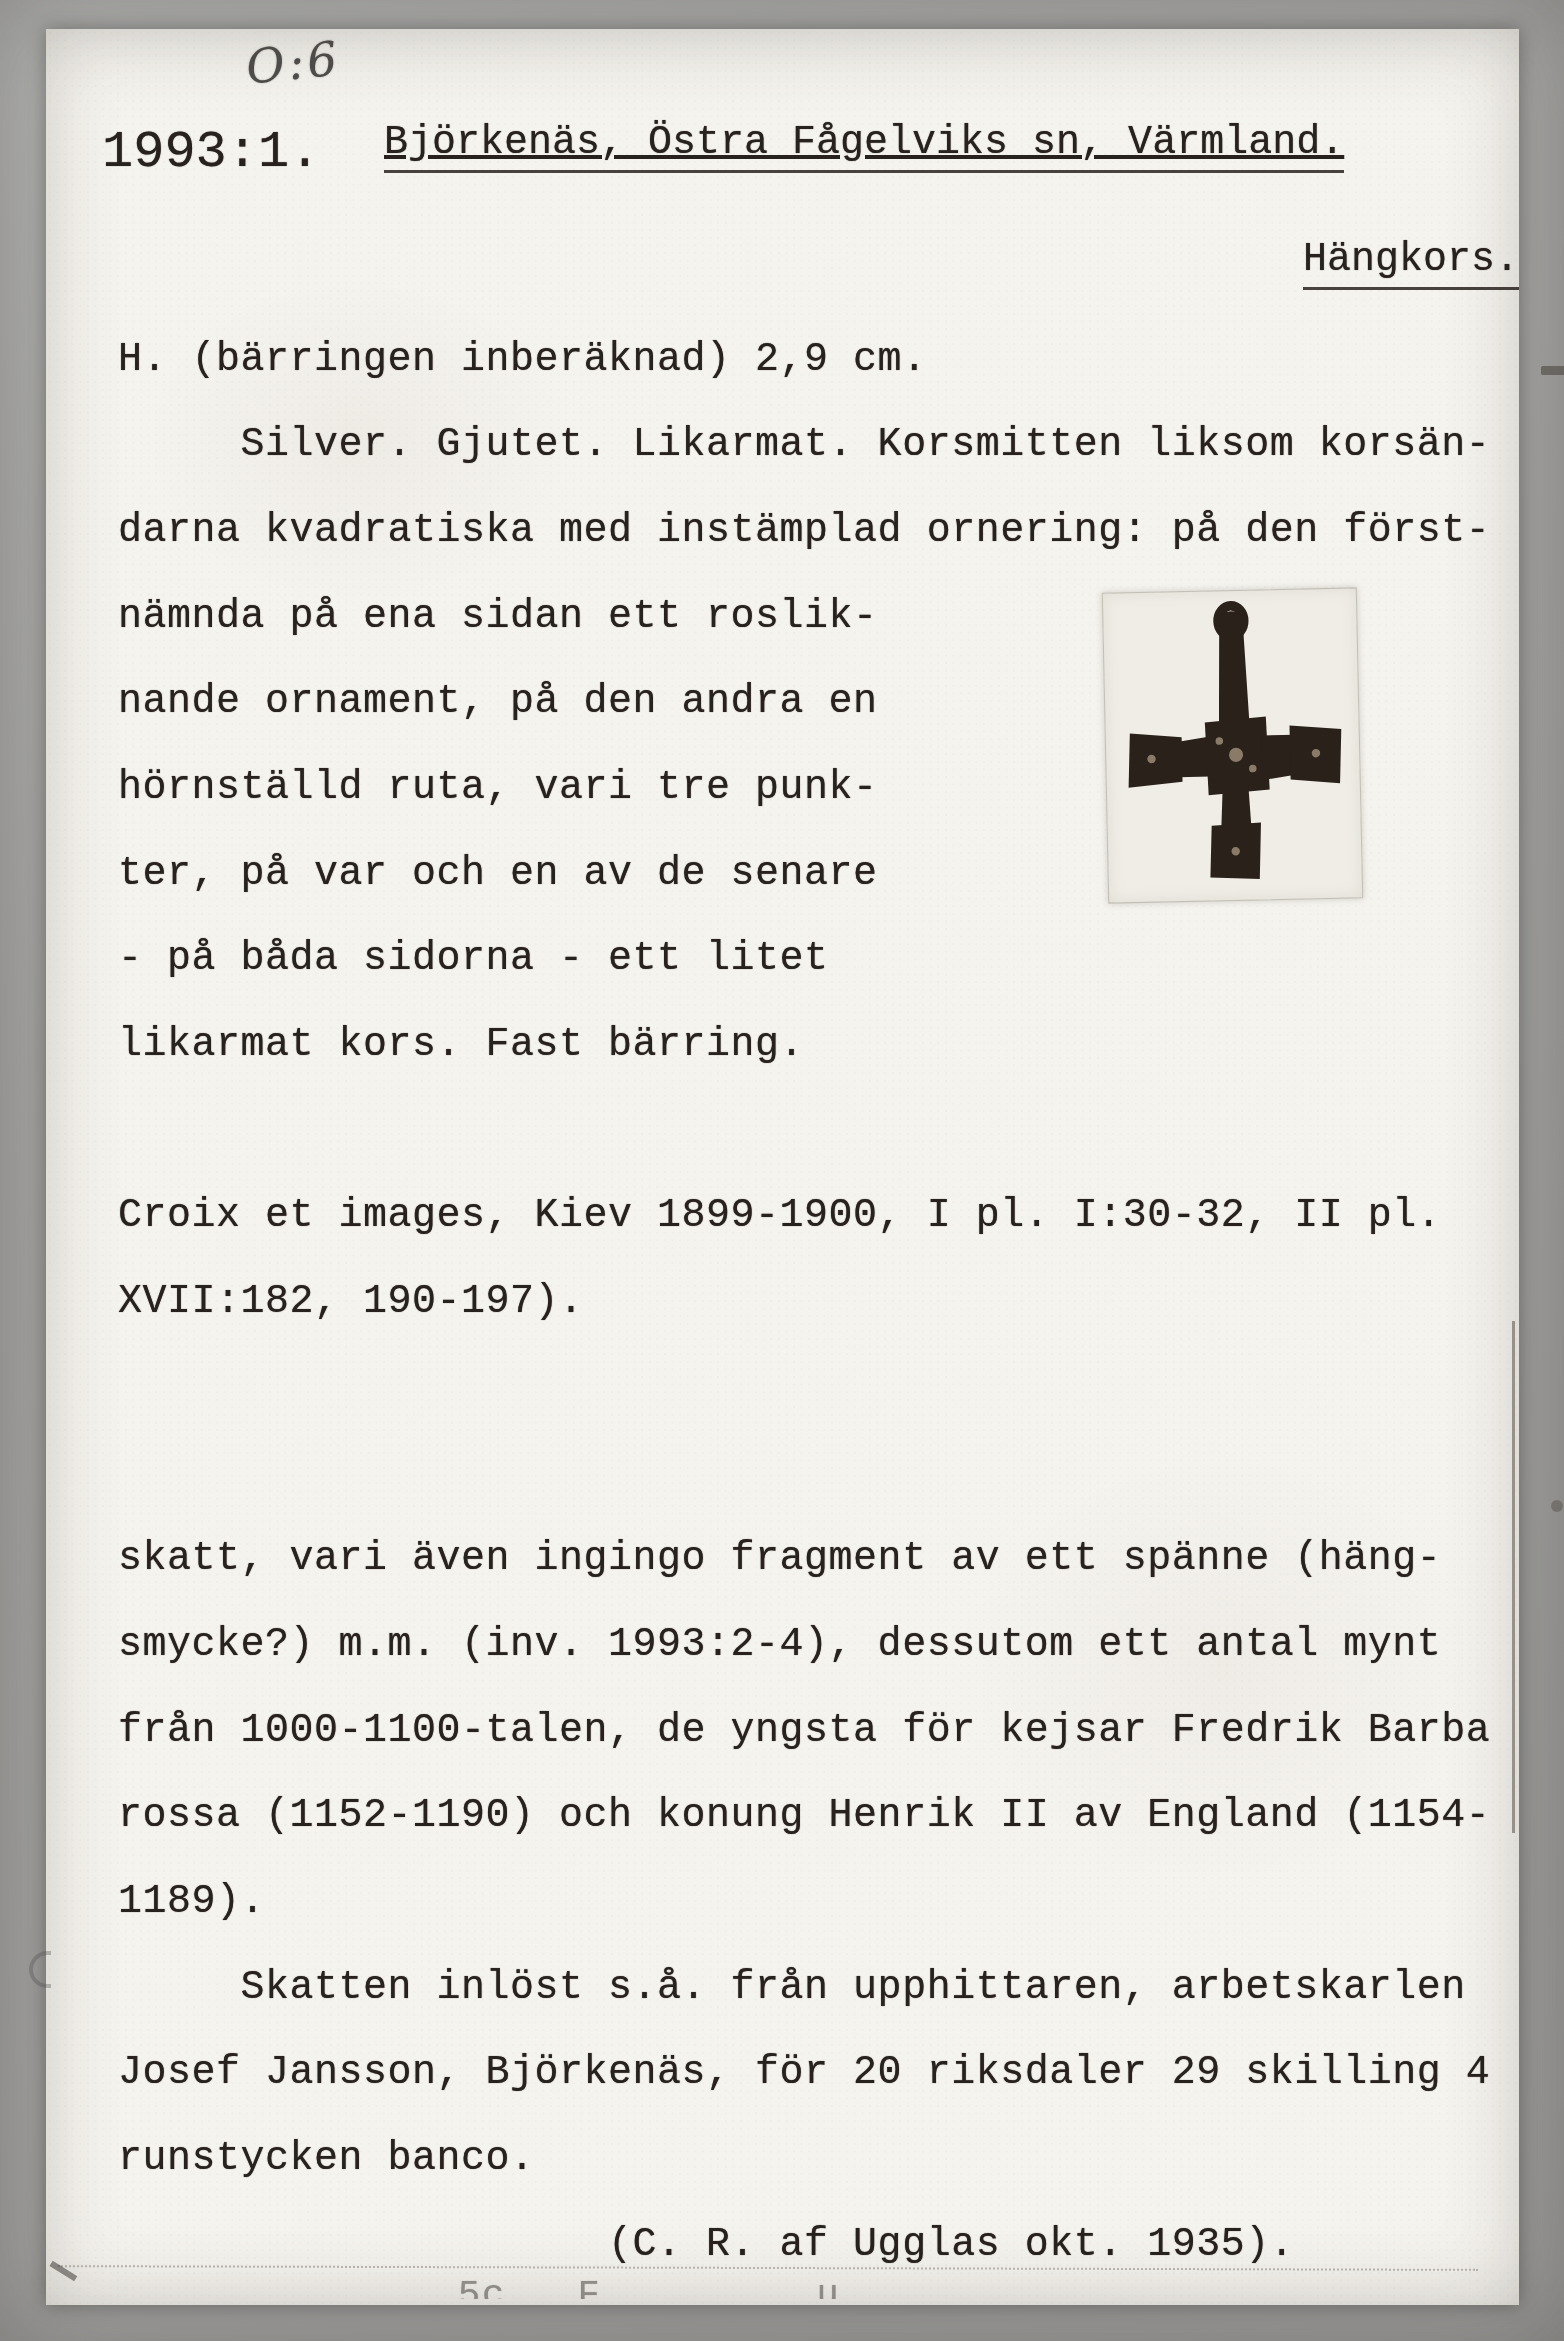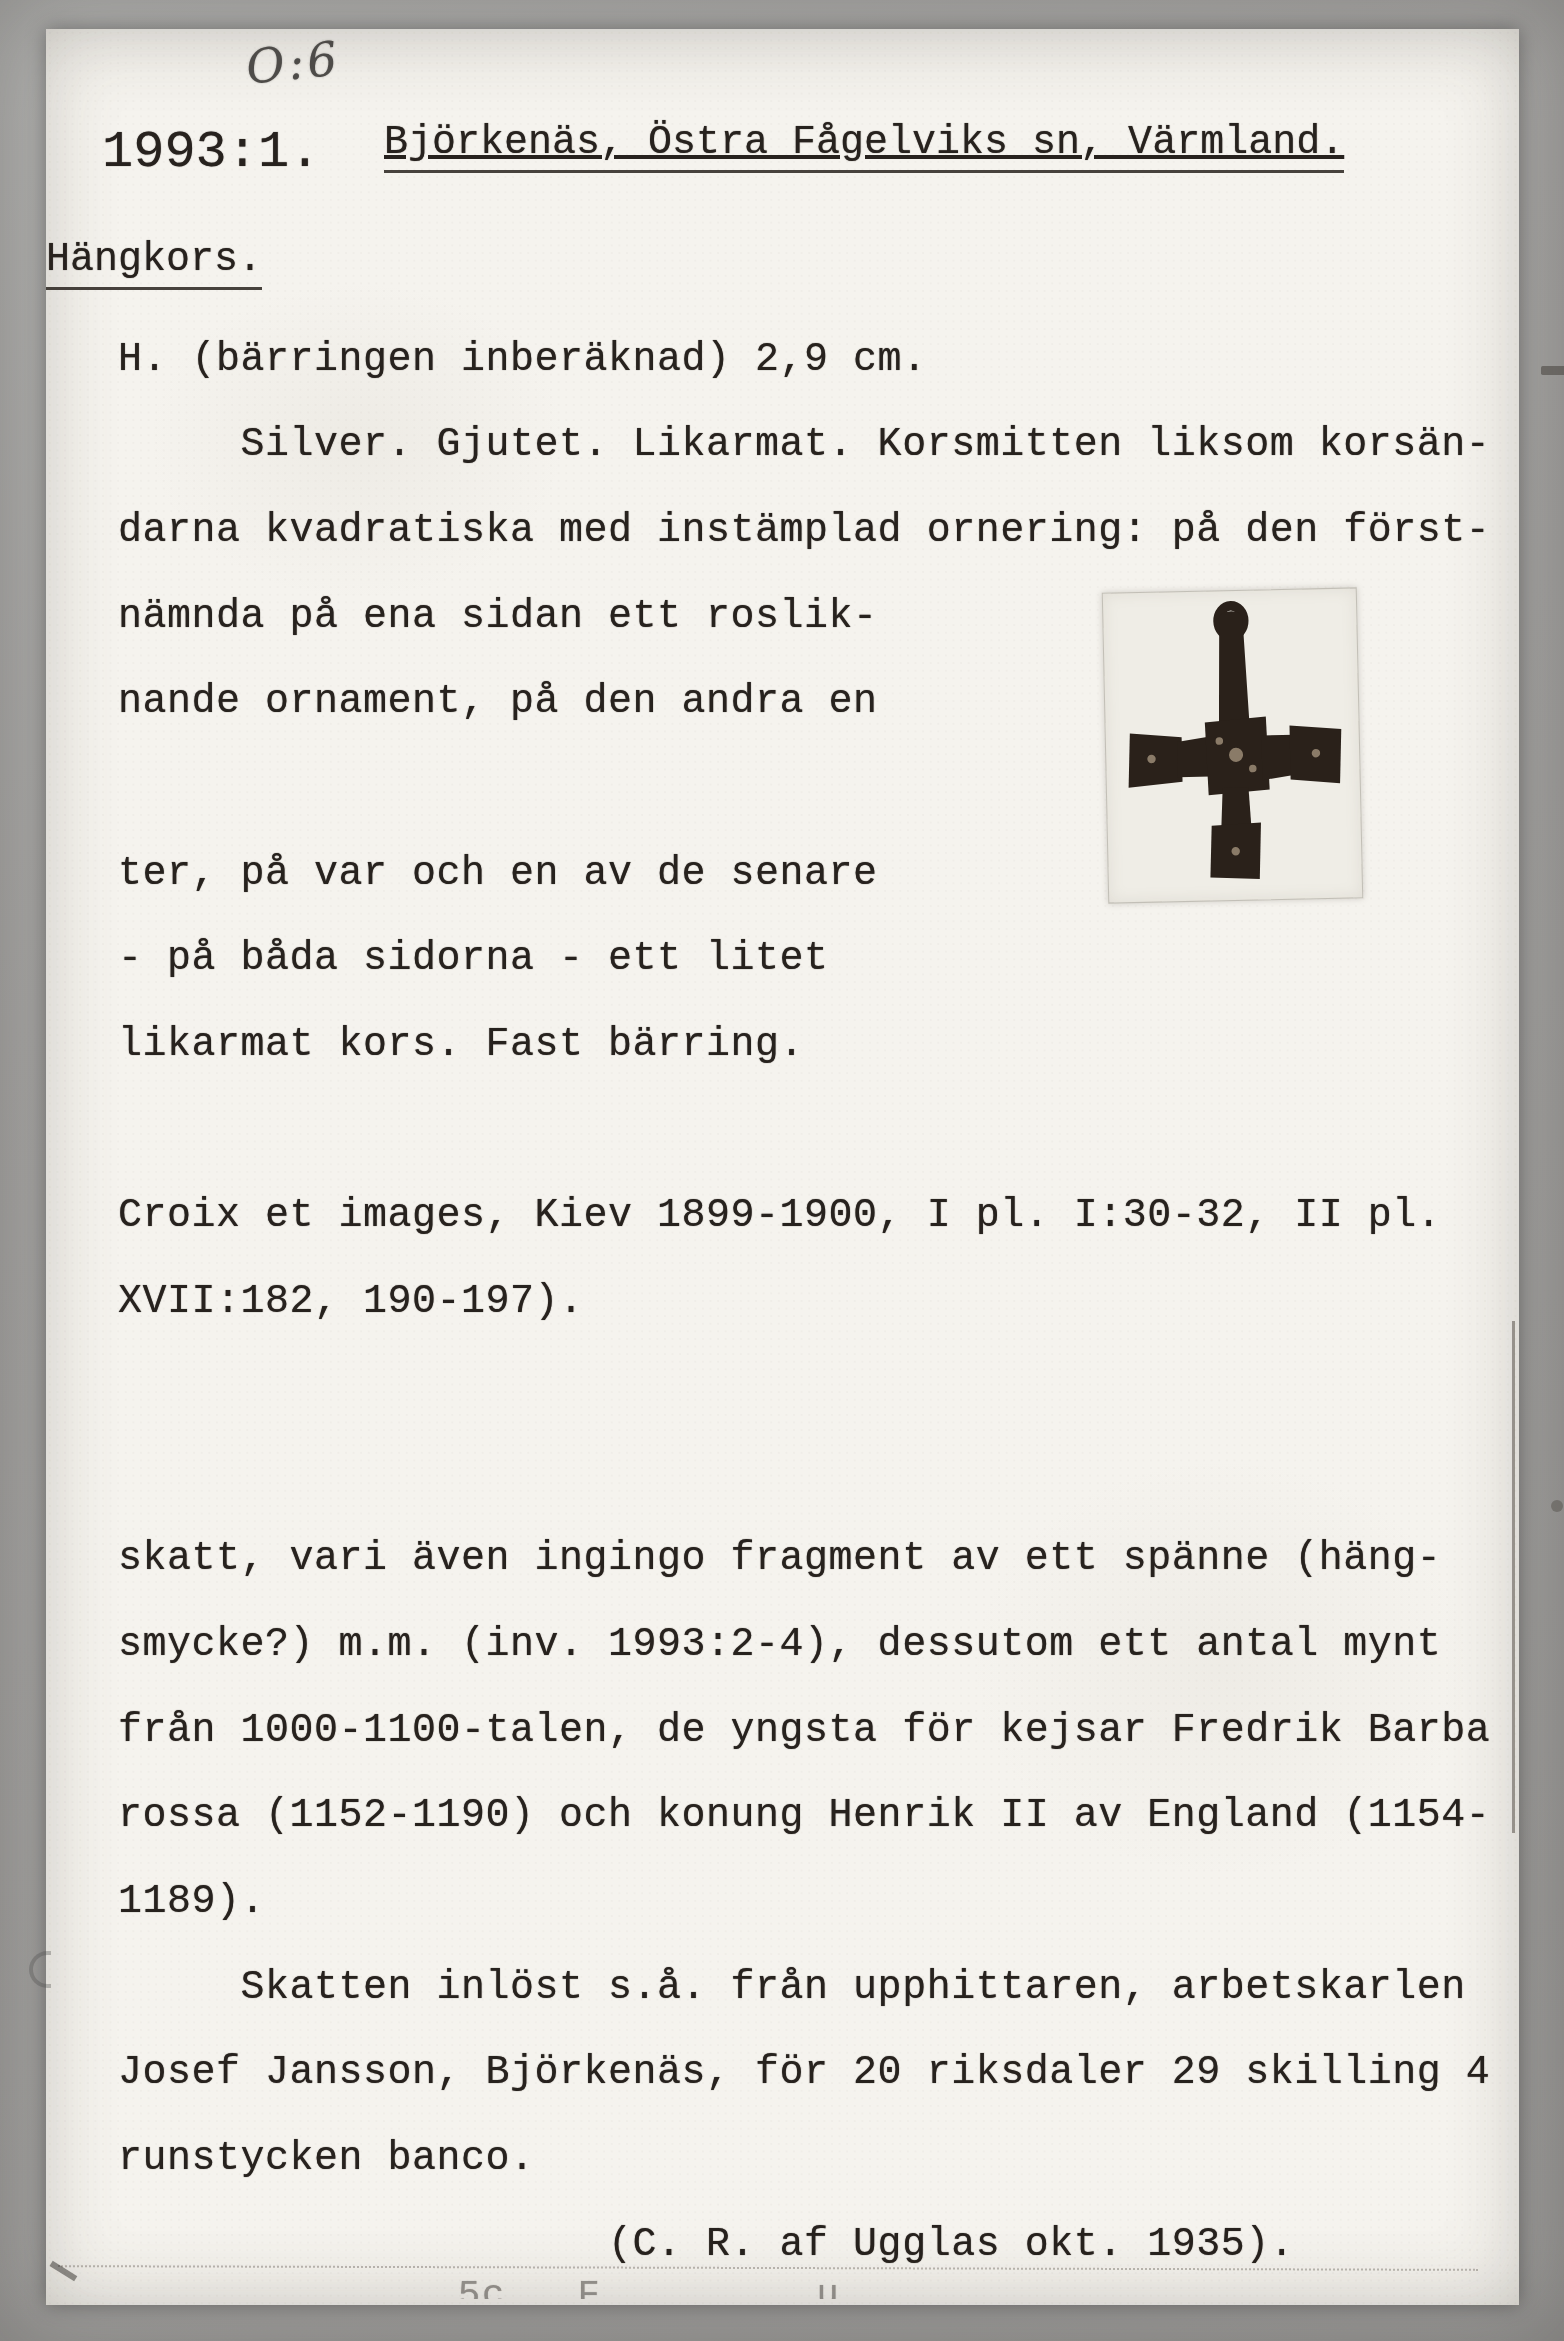--- a/index.html
+++ b/index.html
@@ -34,21 +34,21 @@
     position: absolute; left: 200px; top: 6.7px;
     font-family: "DejaVu Serif", serif; font-style: italic;
     font-size: 47px; color: #4f4d4a; transform: rotate(-6deg);
     letter-spacing: 3.4px; text-shadow: 0 0 1.7px rgba(80,78,75,0.5);
   }
   .header-number { position: absolute; left: 56px; top: 94px; font-size: 52px; white-space: pre; }
   .header-title  {
     position: absolute; left: 338px; top: 91px; font-size: 40px; white-space: pre;
     border-bottom: 3.4px solid rgba(40,34,29,0.85); padding-bottom: 5.9px; text-decoration: underline;
   }
-  .heading-wrap { position: absolute; left: 0; top: 208px; width: 100%; text-align: left; }
+  .heading-wrap { position: absolute; left: 0; top: 208px; width: 100%; text-align: right; }
   .heading-text {
     display: inline-block; font-size: 40px;
     border-bottom: 3.4px solid rgba(40,34,29,0.85); padding-bottom: 5.9px;
   }
   .line {
     position: absolute; left: 72px; white-space: pre;
     font-size: 40px; line-height: 47px; letter-spacing: 0.5px;
   }
   .photo {
     position: absolute; left: 1059px; top: 561px; width: 255px; height: 311px;
@@ -91,20 +91,21 @@
 
     <div class="heading-wrap">
       <span class="heading-text ink">Hängkors.</span>
     </div>
 
     <div class="line ink" style="top:307px">H. (bärringen inberäknad) 2,9 cm.</div>
     <div class="line ink" style="top:392px">     Silver. Gjutet. Likarmat. Korsmitten liksom korsän-</div>
     <div class="line ink" style="top:478px">darna kvadratiska med instämplad ornering: på den först-</div>
     <div class="line ink" style="top:564px">nämnda på ena sidan ett roslik-</div>
     <div class="line ink" style="top:649px">nande ornament, på den andra en</div>
+    <div class="line ink" style="top:735px">hörnställd ruta, vari tre punk-</div>
     <div class="line ink" style="top:821px">ter, på var och en av de senare</div>
     <div class="line ink" style="top:992px">likarmat kors. Fast bärring.</div>
     <div class="line ink" style="top:906px">- på båda sidorna - ett litet</div>
     <div class="line ink" style="top:1163px">Croix et images, Kiev 1899-1900, I pl. I:30-32, II pl.</div>
     <div class="line ink" style="top:1249px">XVII:182, 190-197).</div>
     <div class="line ink" style="top:1506px">skatt, vari även ingingo fragment av ett spänne (häng-</div>
     <div class="line ink" style="top:1592px">smycke?) m.m. (inv. 1993:2-4), dessutom ett antal mynt</div>
     <div class="line ink" style="top:1678px">från 1000-1100-talen, de yngsta för kejsar Fredrik Barba</div>
     <div class="line ink" style="top:1763px">rossa (1152-1190) och konung Henrik II av England (1154-</div>
     <div class="line ink" style="top:1849px">1189).</div>

